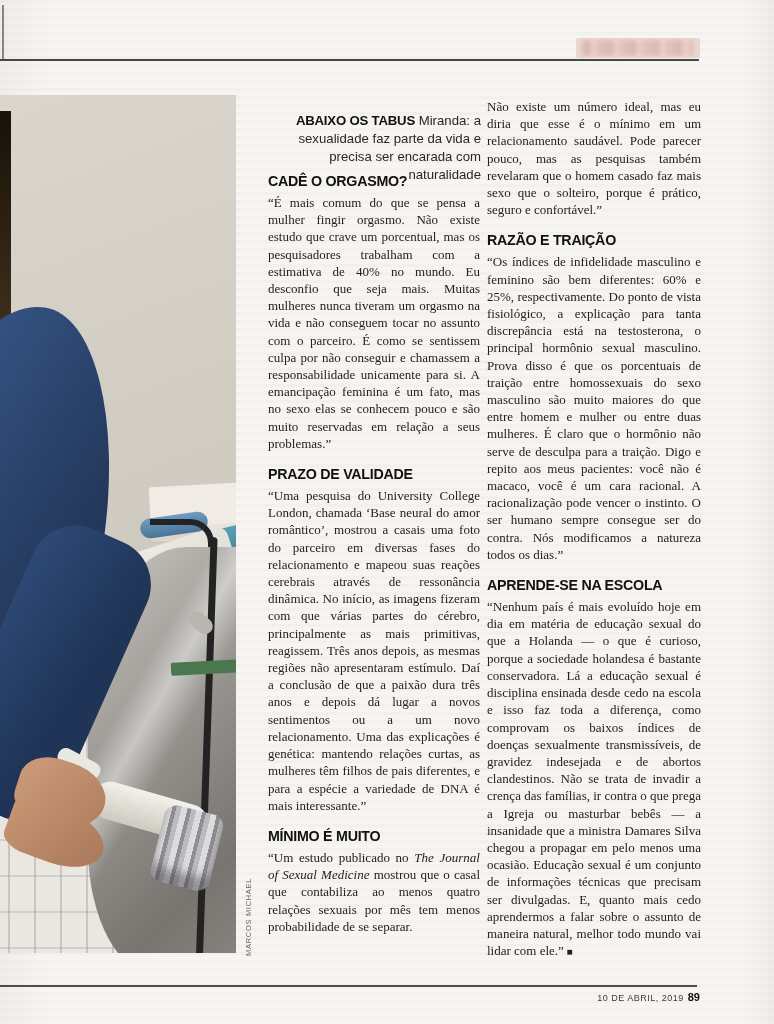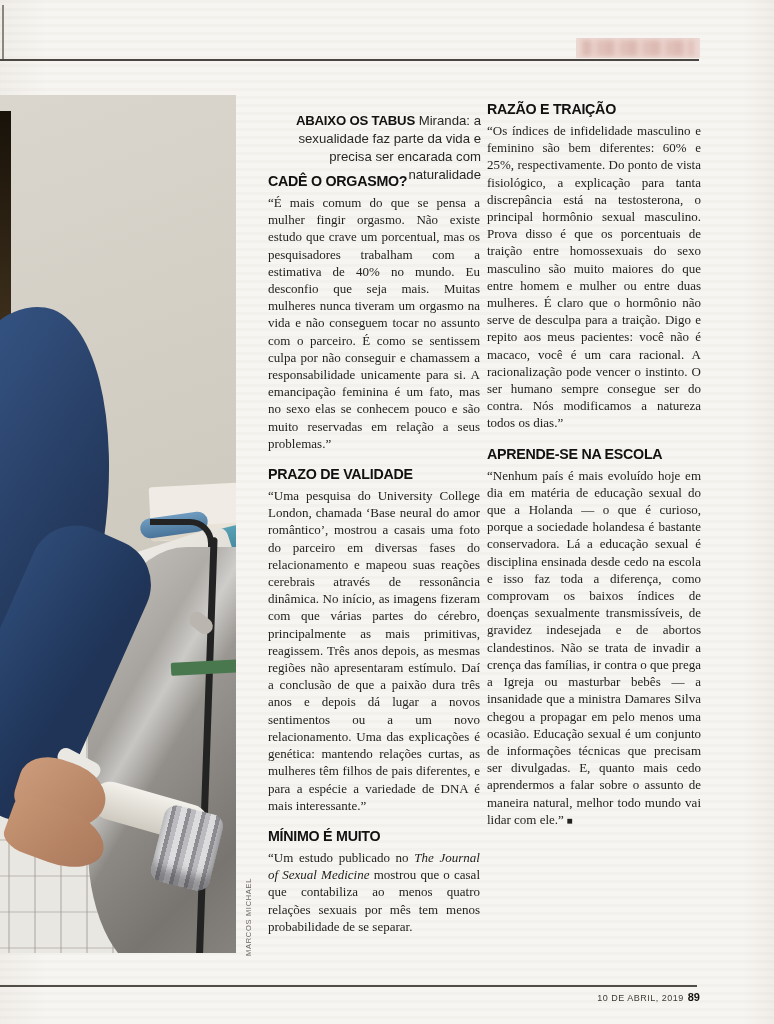--- a/index.html
+++ b/index.html
@@ -152,20 +152,21 @@
 
 <div class="col col-left" id="col-left">
     <h3 class="sec-head">CADÊ O ORGASMO?</h3>
     <p class="body-par"><span>“É mais comum do que se pensa a mulher fingir orgasmo. Não existe estudo que crave um porcentual, mas os pesquisadores trabalham com a estimativa de 40% no mundo. Eu desconfio que seja mais. Muitas mulheres nunca tiveram um orgasmo na vida e não conseguem tocar no assunto com o parceiro. É como se sentissem culpa por não conseguir e chamassem a responsabilidade unicamente para si. A emancipação feminina é um fato, mas no sexo elas se conhecem pouco e são muito reservadas em relação a seus problemas.”</span></p>
     <h3 class="sec-head">PRAZO DE VALIDADE</h3>
     <p class="body-par"><span>“Uma pesquisa do University College London, chamada ‘Base neural do amor romântico’, mostrou a casais uma foto do parceiro em diversas fases do relacionamento e mapeou suas reações cerebrais através de ressonância dinâmica. No início, as imagens fizeram com que várias partes do cérebro, principalmente as mais primitivas, reagissem. Três anos depois, as mesmas regiões não apresentaram estímulo. Daí a conclusão de que a paixão dura três anos e depois dá lugar a novos sentimentos ou a um novo relacionamento. Uma das explicações é genética: mantendo relações curtas, as mulheres têm filhos de pais diferentes, e para a espécie a variedade de DNA é mais interessante.”</span></p>
     <h3 class="sec-head">MÍNIMO É MUITO</h3>
     <p class="body-par"><span>“Um estudo publicado no </span><em>The Journal of Sexual Medicine</em><span> mostrou que o casal que contabiliza ao menos quatro relações sexuais por mês tem menos probabilidade de se separar.</span></p>
   </div>
 <div class="col col-right" id="col-right">
+    <p class="body-par"><span>Não existe um número ideal, mas eu diria que esse é o mínimo em um relacionamento saudável. Pode parecer pouco, mas as pesquisas também revelaram que o homem casado faz mais sexo que o solteiro, porque é prático, seguro e confortável.”</span></p>
     <h3 class="sec-head">RAZÃO E TRAIÇÃO</h3>
     <p class="body-par"><span>“Os índices de infidelidade masculino e feminino são bem diferentes: 60% e 25%, respectivamente. Do ponto de vista fisiológico, a explicação para tanta discrepância está na testosterona, o principal hormônio sexual masculino. Prova disso é que os porcentuais de traição entre homossexuais do sexo masculino são muito maiores do que entre homem e mulher ou entre duas mulheres. É claro que o hormônio não serve de desculpa para a traição. Digo e repito aos meus pacientes: você não é macaco, você é um cara racional. A racionalização pode vencer o instinto. O ser humano sempre consegue ser do contra. Nós modificamos a natureza todos os dias.”</span></p>
     <h3 class="sec-head">APRENDE-SE NA ESCOLA</h3>
     <p class="body-par"><span>“Nenhum país é mais evoluído hoje em dia em matéria de educação sexual do que a Holanda — o que é curioso, porque a sociedade holandesa é bastante conservadora. Lá a educação sexual é disciplina ensinada desde cedo na escola e isso faz toda a diferença, como comprovam os baixos índices de doenças sexualmente transmissíveis, de gravidez indesejada e de abortos clandestinos. Não se trata de invadir a crença das famílias, ir contra o que prega a Igreja ou masturbar bebês — a insanidade que a ministra Damares Silva chegou a propagar em pelo menos uma ocasião. Educação sexual é um conjunto de informações técnicas que precisam ser divulgadas. E, quanto mais cedo aprendermos a falar sobre o assunto de maneira natural, melhor todo mundo vai lidar com ele.”</span><span class="end-mark"> ■</span></p>
   </div>
 
 <div class="footer-rule"></div>
 <div class="footer">
   <span>10 DE ABRIL, 2019</span>
   <span class="page-num">89</span>

